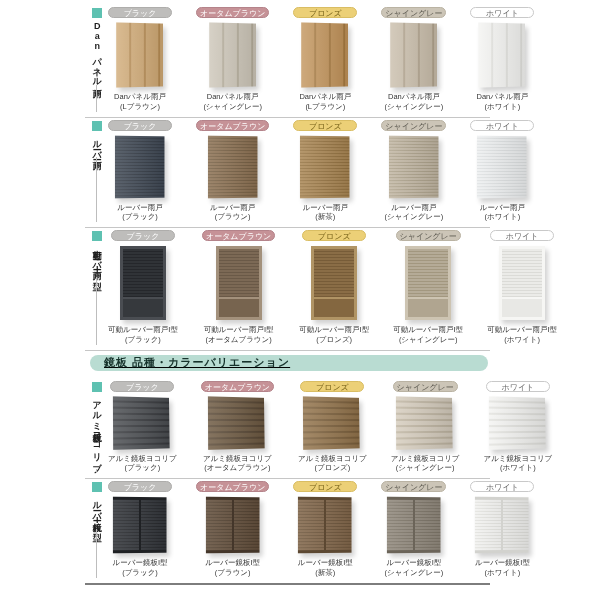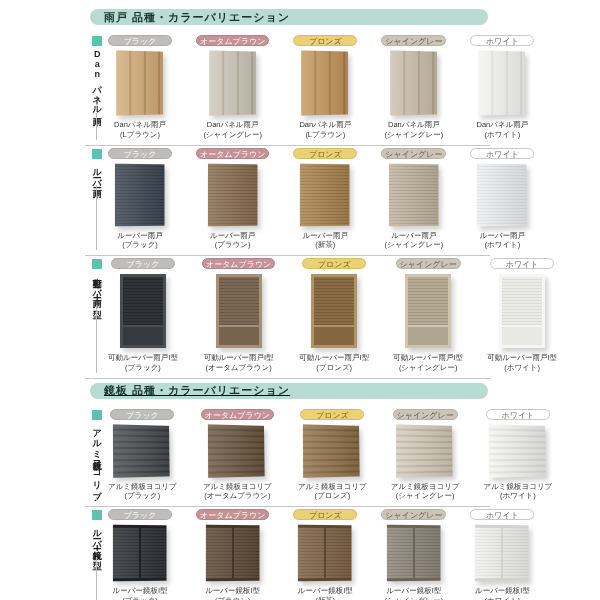--- a/index.html
+++ b/index.html
@@ -41,23 +41,20 @@
   .row-louver2 .door{width:54px;height:56px;}
 
   
   .cap1,.cap2{font-size:7.5px;line-height:1.3;color:#333;text-align:center;white-space:nowrap;}
 </style>
 </head>
 <body>
 
 <div class="page">
   <div id="content">
-      <div class="band" style="background: rgb(185, 220, 210);">
-        <div class="band-title">雨戸 品種・カラーバリエーション</div>
-      </div>
       <div class="row row-dan">
         <div class="labelcol">
           <div class="sq"></div>
           <div class="vlabel">Danパネル雨戸</div>
           <div class="vline"></div>
         </div>
         <div class="cells">
           <div class="cell">
             <div class="pill" style="background: rgb(190, 189, 187); color: rgb(255, 255, 255); border-color: rgb(174, 173, 171);">ブラック</div>
             <div class="door dan" style="--d1: #cfa873; --d2: #b68b52;"></div>

